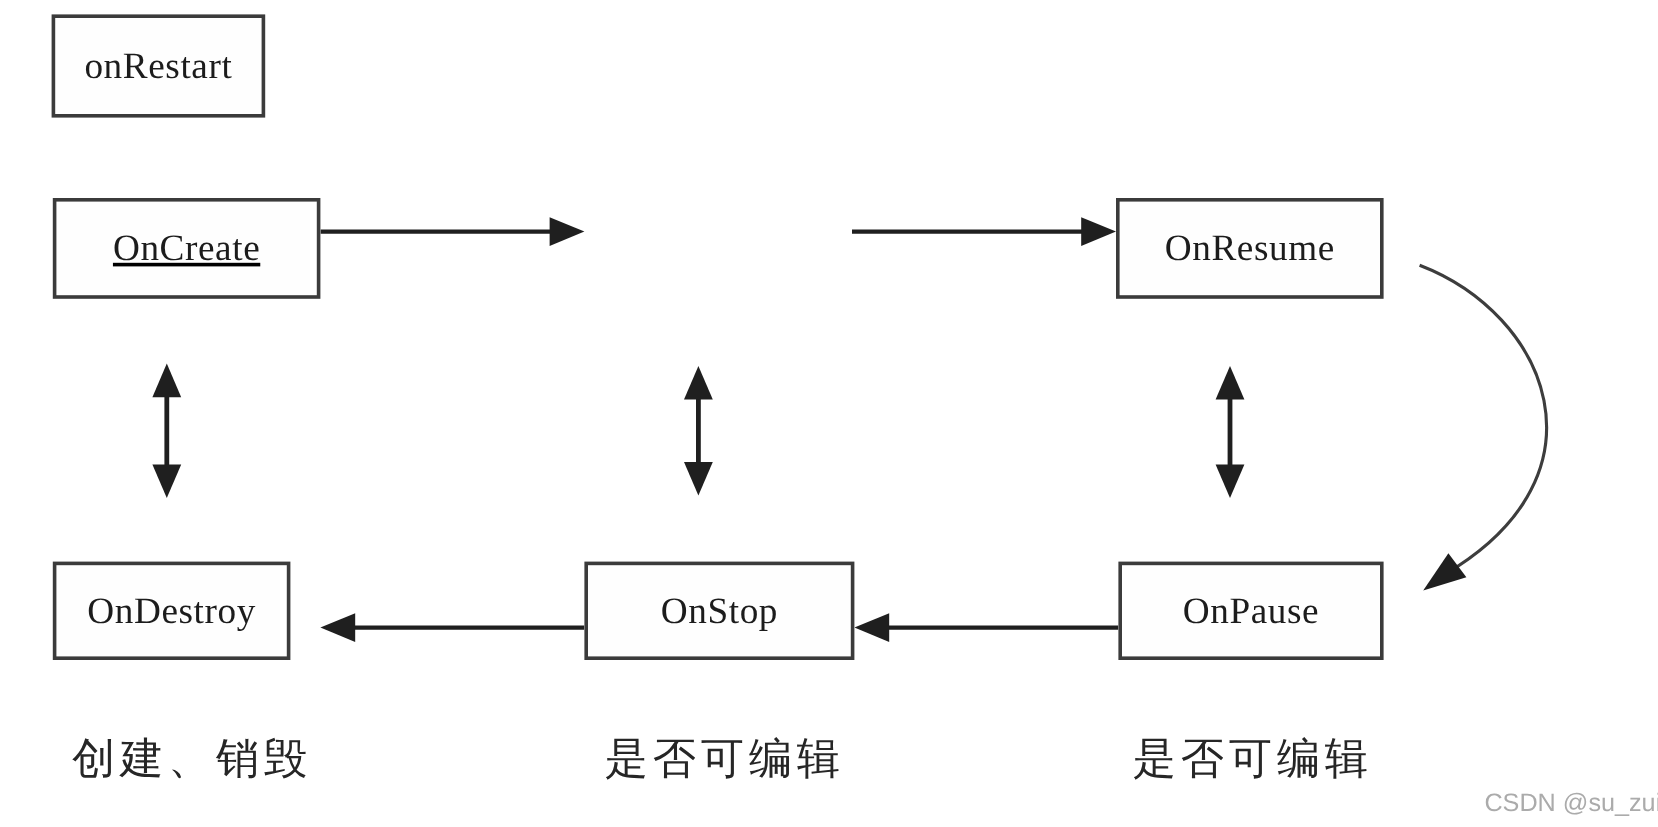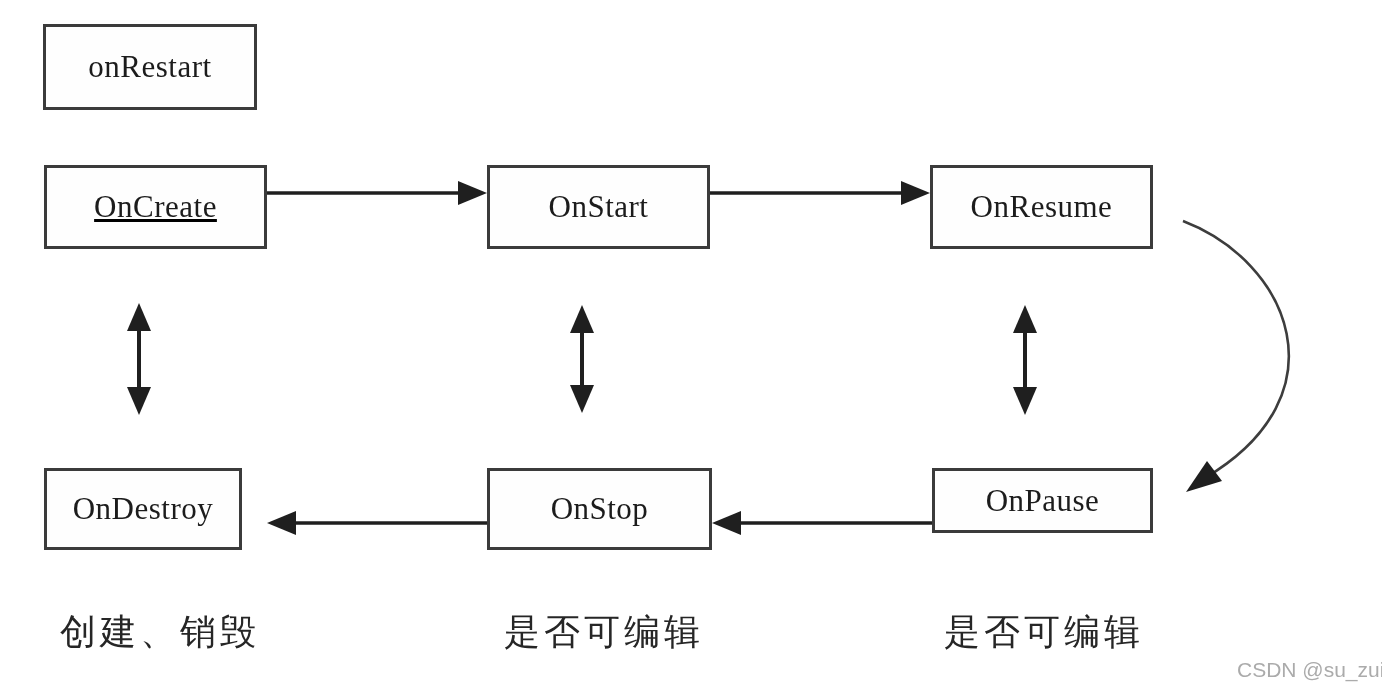--- a/index.html
+++ b/index.html
@@ -70,45 +70,42 @@
     z-index: 5;
     white-space: nowrap;
   }
 </style>
 </head>
 <body>
 
 <div id="canvas">
 
 
-  <div class="box" style="left:43px; top:24px; width:214px; height:86px;">
+  <div class="box" style="left:43px; top:12px; width:178px; height:86px;">
     <span>onRestart</span>
   </div>
 
   <div class="box" style="left:44px; top:165px; width:223px; height:84px;text-decoration:underline;">
     <span>OnCreate</span>
   </div>
 
-  <div class="box" style="left:487px; top:165px; width:223px; height:84px;">
-    <span>OnStart</span>
-  </div>
 
   <div class="box" style="left:930px; top:165px; width:223px; height:84px;">
     <span>OnResume</span>
   </div>
 
   <div class="box" style="left:44px; top:468px; width:198px; height:82px;">
     <span>OnDestroy</span>
   </div>
 
   <div class="box" style="left:487px; top:468px; width:225px; height:82px;">
     <span>OnStop</span>
   </div>
 
-  <div class="box" style="left:932px; top:468px; width:221px; height:65px;text-align:center;">
+  <div class="box" style="left:932px; top:468px; width:221px; height:82px;text-align:center;">
     <span>OnPause</span>
   </div>
 
   <svg id="arrow-layer" viewBox="0 0 1382 689" xmlns="http://www.w3.org/2000/svg">
 
     <g>
       <line x1="267" y1="193" x2="462" y2="193" stroke="#1f1f1f" stroke-width="3.5"></line>
       <polygon points="487,193 458,181 458,205" fill="#1f1f1f"></polygon>
     </g>
 

